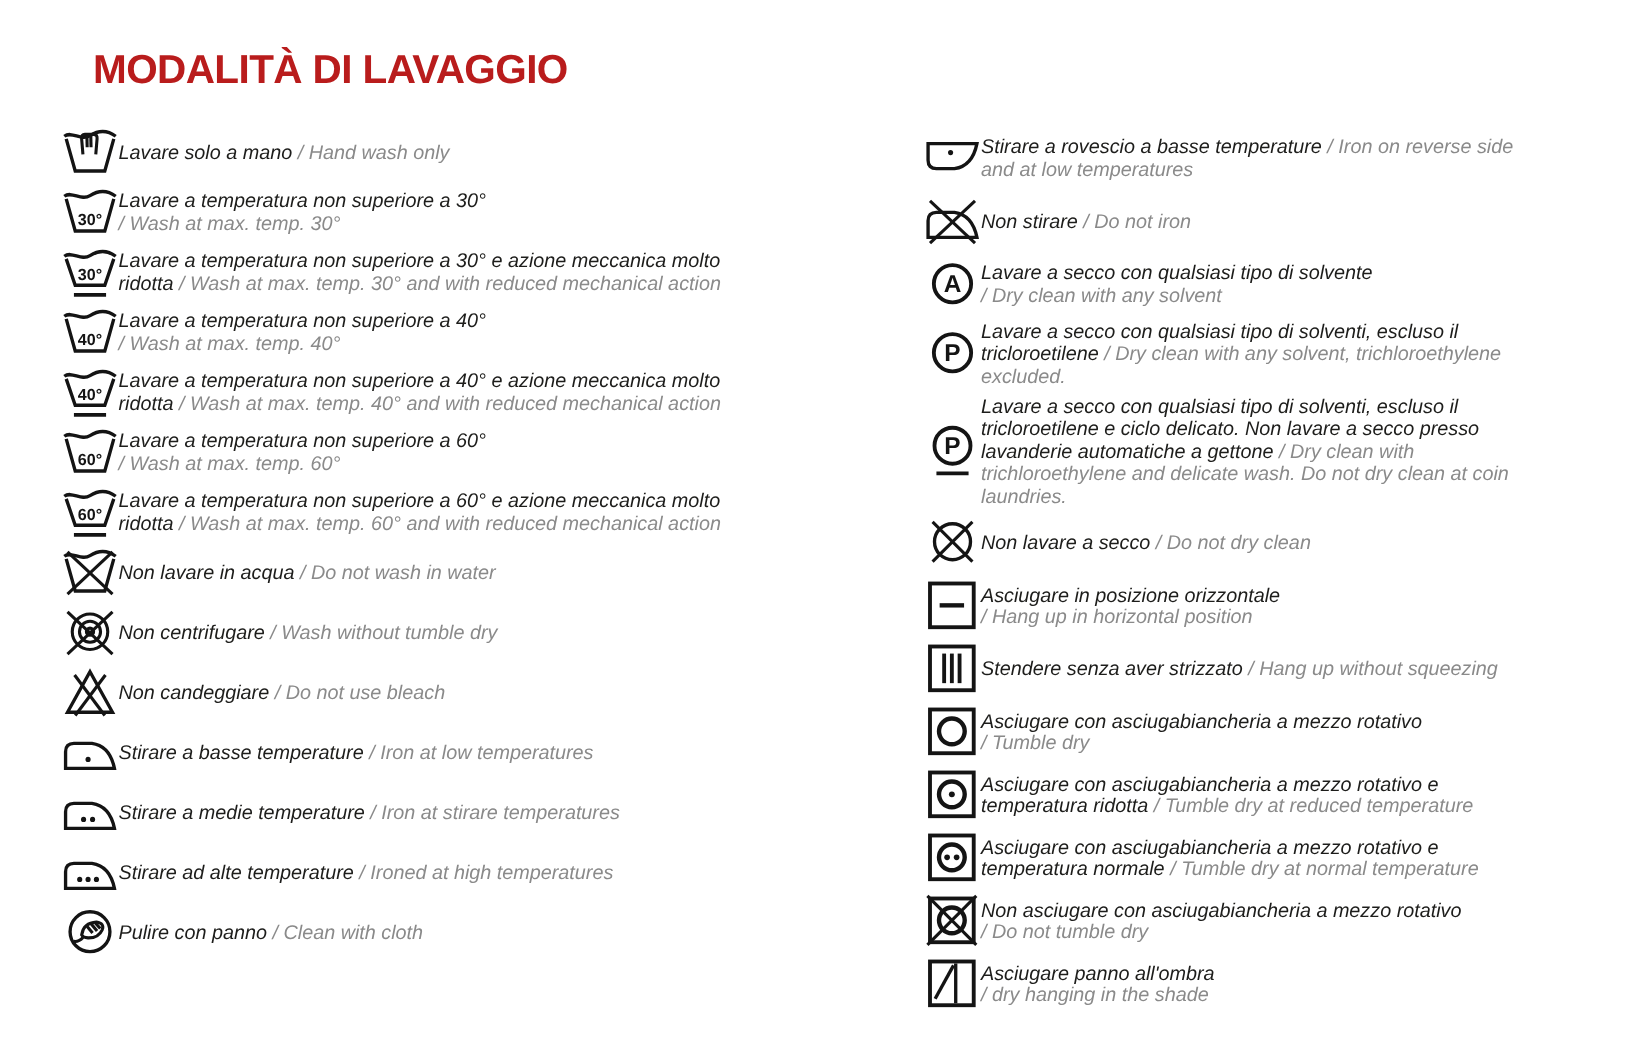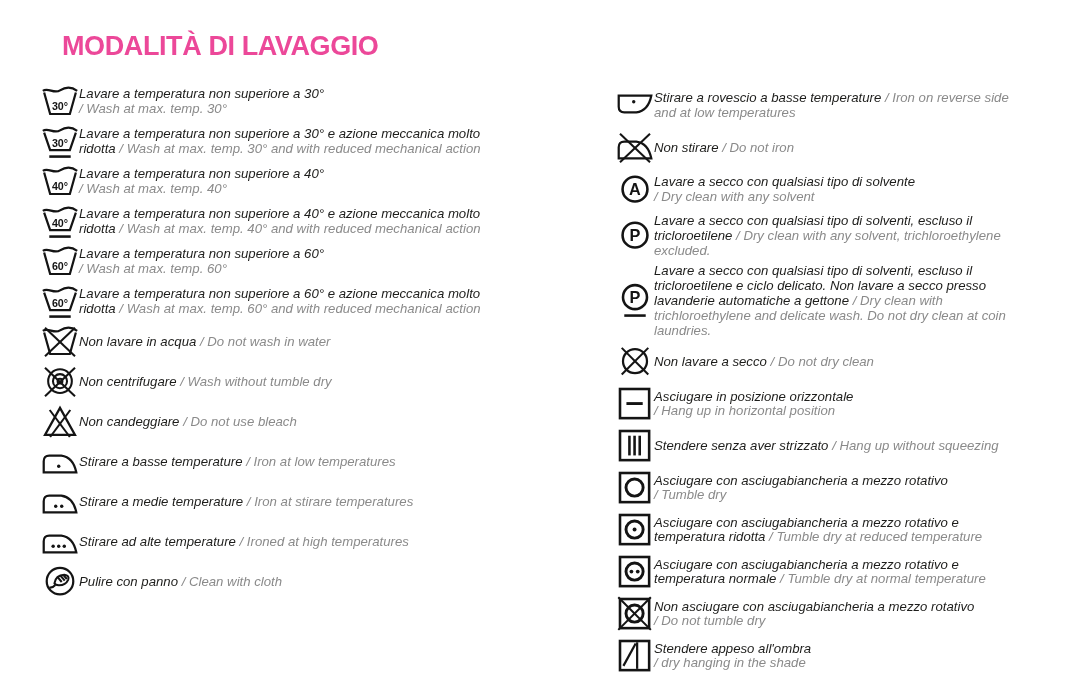--- a/index.html
+++ b/index.html
@@ -1,19 +1,19 @@
 <!DOCTYPE html>
 <html><head>
 <meta charset="utf-8">
 <style>
   html,body{margin:0;padding:0;background:#ffffff;}
   body{width:1090px;height:692px;position:relative;overflow:hidden;
        font-family:"Liberation Sans",sans-serif;}
   .page-title{position:absolute;left:62px;top:13px;font-size:27px;font-weight:bold;
-       color:#ec4899;letter-spacing:-0.4px;white-space:nowrap;}
+       color:#b91c1c;letter-spacing:-0.4px;white-space:nowrap;}
   .col{position:absolute;display:flex;flex-direction:column;}
   .col-left{left:33px;top:84px;width:530px;}
   .col-right{left:608px;top:88px;width:465px;}
   .row{display:flex;align-items:center;}
   .col-left .row{margin-bottom:4px;}
   .col-right .row{margin-bottom:6px;}
   .icon{width:46px;min-width:46px;display:flex;justify-content:flex-end;align-items:center;}
   .icon svg{display:block;stroke:#141414;stroke-width:2.4;fill:none;stroke-linecap:butt;stroke-linejoin:miter;}
   .icon .s26{stroke-width:2.6}
   .icon .s3{stroke-width:3}
@@ -30,20 +30,32 @@
 </head>
 <body>
 
 <h1 class="page-title">MODALITÀ DI LAVAGGIO</h1>
 <div class="col col-left">
     <div class="row">
       <span class="icon">
         <svg width="38" height="36" viewBox="0 0 44 42">
           <path class="s26" d="M2 8 C8 3.5,15 12,22 7.5 S36 3.5,42 8"></path>
           <path class="s26" d="M3.5 10 L10.5 35 L33.5 35 L40.5 10"></path>
+          <path d="M16.5 22 L15.5 10 Q15.2 6.5 18 6.5 L25 6.5 Q27.8 6.5 27.5 10 L26.5 22"></path>
+          <line x1="19.6" y1="7.5" x2="19.8" y2="16.5"></line>
+          <line x1="22.6" y1="7.5" x2="22.8" y2="16.5"></line>
+        </svg>
+      </span>
+      <span class="txt"><span class="it">Lavare solo a mano</span> <span class="en">/ Hand wash only</span></span>
+    </div>
+    <div class="row">
+      <span class="icon">
+        <svg width="38" height="36" viewBox="0 0 44 42">
+          <path class="s26" d="M2 8 C8 3.5,15 12,22 7.5 S36 3.5,42 8"></path>
+          <path class="s26" d="M3.5 10 L10.5 35 L33.5 35 L40.5 10"></path>
           <text x="22" y="30.5" class="ic-num">30°</text>
         </svg>
       </span>
       <span class="txt"><span class="it">Lavare a temperatura non superiore a 30°</span><br><span class="en">/ Wash at max. temp. 30°</span></span>
     </div>
     <div class="row">
       <span class="icon">
         <svg width="38" height="36" viewBox="0 0 44 42">
           <path class="s26" d="M2 8 C8 3.5,15 12,22 7.5 S36 3.5,42 8"></path>
           <path class="s26" d="M3.5 10 L10.5 30.5 L33.5 30.5 L40.5 10"></path>
@@ -294,15 +306,15 @@
       <span class="txt"><span class="it">Non asciugare con asciugabiancheria a mezzo rotativo</span><br><span class="en">/ Do not tumble dry</span></span>
     </div>
     <div class="row">
       <span class="icon">
         <svg width="38" height="36" viewBox="0 0 44 42">
           <rect class="s3" x="4.5" y="3.5" width="34" height="34"></rect>
           <line class="s26" x1="24.5" y1="5" x2="24.5" y2="36"></line>
           <line class="s26" x1="8.5" y1="32.5" x2="22.8" y2="6.5"></line>
         </svg>
       </span>
-      <span class="txt"><span class="it">Stendere appeso all'ombra</span><br><span class="en">/ dry hanging in the shade</span></span>
+      <span class="txt"><span class="it">Asciugare panno all'ombra</span><br><span class="en">/ dry hanging in the shade</span></span>
     </div>
   </div>
 
 </body></html>

